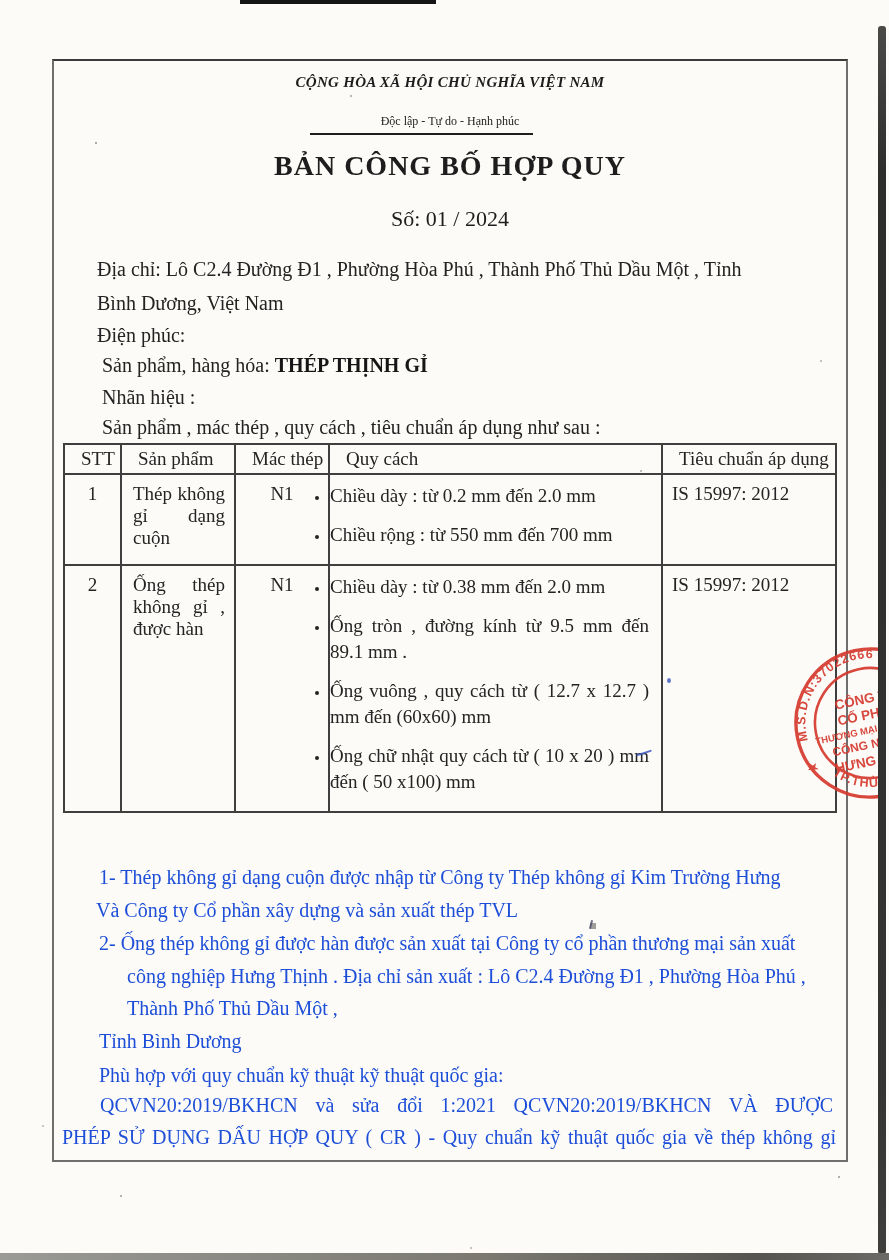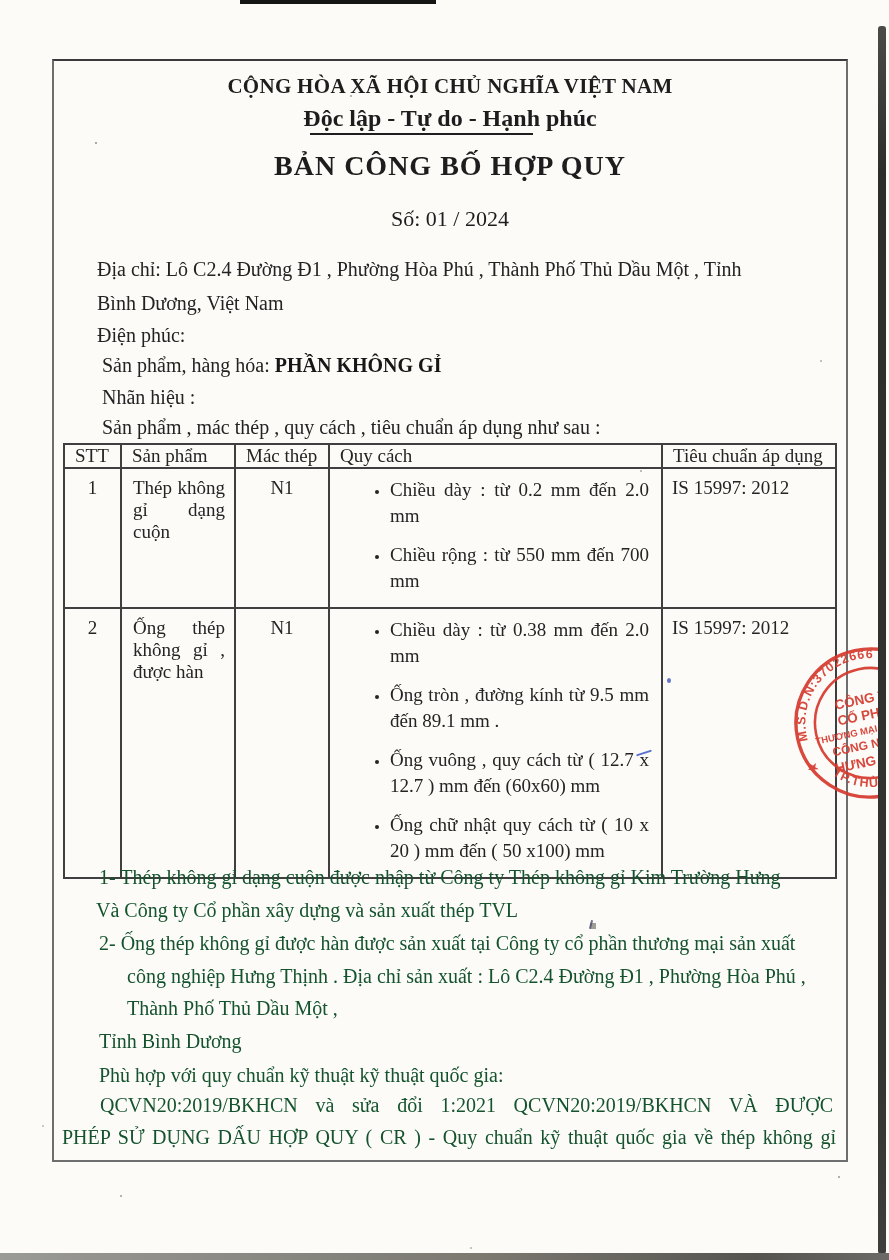--- a/index.html
+++ b/index.html
@@ -24,54 +24,54 @@
     border-radius:50%; opacity:.75; z-index:3; }
   .tick { position:absolute; left:590px; top:920px; width:2px; height:9px; background:#4c4c6e;
     transform:rotate(14deg); opacity:.8; }
 
   
   .frame { position:absolute; left:52px; top:59px; width:796px; height:1103px;
     border:2px solid #6e6e6e; border-top-color:#3a3a3a; background:transparent; }
 
   
   .cline { position:absolute; left:52px; width:796px; text-align:center; color:#1d1d1d; }
-  .nat-title { top:74px; font-size:21px; font-weight:bold; letter-spacing:.3px; }
-  .motto { top:105px; font-size:24px; font-weight:bold; }
+  .nat-title { top:74px; font-size:15px; font-weight:bold; letter-spacing:.3px;font-style:italic; }
+  .motto { top:114px; font-size:12px; font-weight:normal; }
   .motto-line { position:absolute; left:310px; top:133px; width:223px; height:2px; background:#1e1e1e; }
   .doc-title { top:150px; font-size:28px; font-weight:bold; letter-spacing:1px; }
   .doc-num { top:206px; font-size:22px; }
 
   
   .ln { position:absolute; font-size:20px; color:#232323; white-space:nowrap; }
   .l-org   { left:97px;  top:225px; }
   .l-addr1 { left:97px;  top:258px; }
   .l-addr2 { left:97px;  top:292px; }
   .l-phone { left:97px;  top:324px; }
   .l-prod  { left:102px; top:354px; }
   .l-brand { left:102px; top:386px; }
   .l-intro { left:102px; top:416px; }
   .bold { font-weight:bold; color:#161616; }
 
   
   table.spec { position:absolute; left:63px; top:443px; width:772px; border-collapse:collapse;
     table-layout:fixed; font-size:19px; color:#242424; }
   table.spec th, table.spec td { border:2px solid #3f3f3f; vertical-align:top; font-weight:normal; }
-  table.spec th { height:24px; vertical-align:middle; text-align:left; padding-left:10px; }
+  table.spec th { height:30px; vertical-align:middle; text-align:left; padding-left:16px; }
   th.c, td.c { text-align:center; padding-left:0; }
   td.stt { padding-top:8px; }
   td.prod { padding:8px 9px 4px 11px; text-align:justify; }
   td.grade { padding-top:8px; }
-  td.specs ul { margin:8px 0 0 0; padding-left:60px; }
+  td.specs ul { margin:8px 0 0 0; }
   td.specs li { text-align:justify; padding-right:12px; line-height:26px; margin-bottom:13px; }
   td.specs li::marker { font-size:14px; }
   td.std { padding:8px 4px 0 9px; }
   tr.r1 { height:91px; } tr.r2 { height:247px; }
 
   
-  .note { position:absolute; font-size:20px; color:#14532d; white-space:nowrap; }
+  .note { position:absolute; font-size:20px; color:#1d4ed8; white-space:nowrap; }
   .n1 { left:99px;  top:866px; }
   .n2 { left:96px;  top:899px; }
   .n3 { left:99px;  top:932px; }
   .n4 { left:127px; top:965px; }
   .n5 { left:127px; top:997px; }
   .n6 { left:99px;  top:1030px; }
   .n7 { left:99px;  top:1064px; }
   .n8 { left:100px; top:1094px; width:733px; white-space:normal; text-align:justify; text-align-last:justify; }
   .n9 { left:62px;  top:1126px; width:774px; white-space:normal; text-align:justify; text-align-last:justify; }
 
@@ -93,21 +93,21 @@
 
   <div class="cline nat-title">CỘNG HÒA XÃ HỘI CHỦ NGHĨA VIỆT NAM</div>
   <div class="cline motto">Độc lập - Tự do - Hạnh phúc</div>
   <div class="motto-line"></div>
   <div class="cline doc-title">BẢN CÔNG BỐ HỢP QUY</div>
   <div class="cline doc-num">Số: 01 / 2024</div>
 
   <div class="ln l-addr1">Địa chỉ: Lô C2.4 Đường Đ1 , Phường Hòa Phú , Thành Phố Thủ Dầu Một , Tỉnh</div>
   <div class="ln l-addr2">Bình Dương, Việt Nam</div>
   <div class="ln l-phone">Điện phúc:</div>
-  <div class="ln l-prod"><span>Sản phẩm, hàng hóa: </span><span class="bold">PHẦN KHÔNG GỈ</span></div>
+  <div class="ln l-prod"><span>Sản phẩm, hàng hóa: </span><span class="bold">THÉP THỊNH GỈ</span></div>
   <div class="ln l-brand">Nhãn hiệu :</div>
   <div class="ln l-intro">Sản phẩm , mác thép , quy cách , tiêu chuẩn áp dụng như sau :</div>
 
   <table class="spec">
     <colgroup>
         <col style="width:57px">
         <col style="width:114px">
         <col style="width:94px">
         <col style="width:333px">
         <col style="width:174px">

